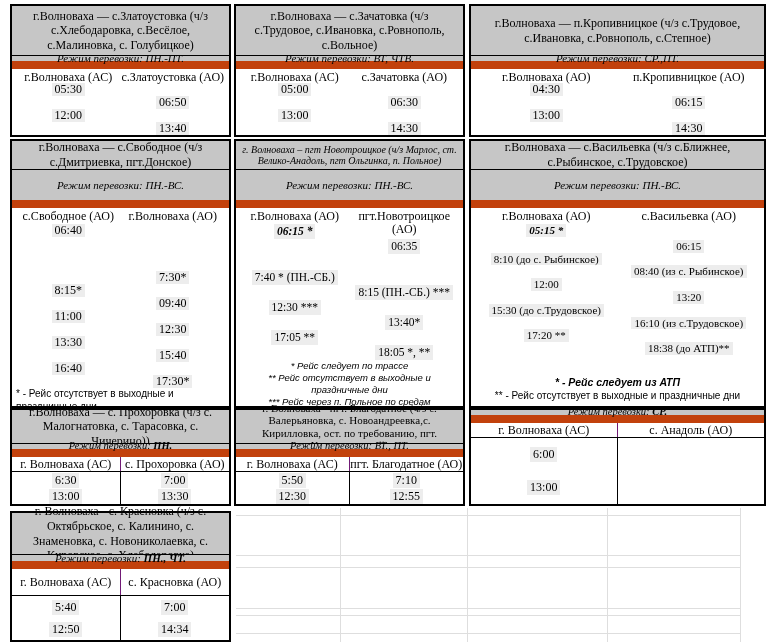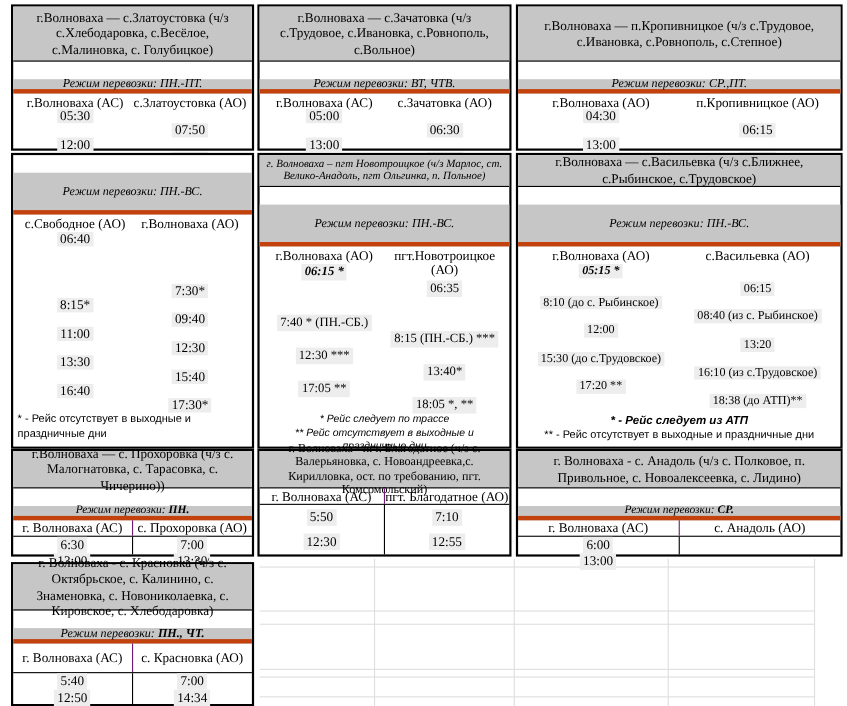--- a/index.html
+++ b/index.html
@@ -11,23 +11,23 @@
   .gl{position:absolute;background:#dedede;}
   .gl-h{height:1px;}
   .gl-v{width:1px;}
 
   
   .sec{position:absolute;background:#fff;border:2px solid #000;box-sizing:border-box;
        display:flex;flex-direction:column;}
   .sec-header{background:#c6c6c6;border-bottom:1px solid #000;text-align:center;
        font-size:12px;line-height:1.22;padding:1px 5px;display:flex;align-items:center;
        justify-content:center;box-sizing:border-box;flex:0 0 auto;}
-  .sec-mode{background:#c6c6c6;border-bottom:4px solid #c2410c;text-align:center;
+  .sec-mode{background:#c6c6c6;border-bottom:8px solid #c2410c;text-align:center;
        font-style:italic;font-size:11px;display:flex;flex-direction:column;justify-content:center;
-       padding:0 4px;box-sizing:border-box;flex:0 0 auto;line-height:1.15;margin-top:16px;}
+       padding:0 4px;box-sizing:border-box;flex:0 0 auto;line-height:1.15;}
   .mode-extra{font-weight:bold;font-family:"Liberation Sans",sans-serif;font-size:10.5px;line-height:1.2;}
   .b{font-weight:bold;}
 
   
   .times{flex:1 1 auto;display:flex;flex-direction:column;padding:2px 4px;font-size:12px;box-sizing:border-box;min-height:0;}
   .labels{display:flex;flex:0 0 auto;height:14px;line-height:13px;}
   .labels>div{flex:1;text-align:center;font-size:12px;}
   .stagger{display:flex;flex-direction:column;flex:0 0 auto;}
   .st-row{display:flex;height:13px;line-height:13px;}
   .st-row>div{flex:1;text-align:center;}
@@ -108,21 +108,21 @@
       <div>г.Волноваха (АС)</div>
       <div>с.Златоустовка (АО)</div>
     </div>
     <div class="stagger">
         <div class="st-row">
           <div class="cell"><span class="chip">05:30</span></div>
           <div class="cell"></div>
         </div>
         <div class="st-row">
           <div class="cell"></div>
-          <div class="cell"><span class="chip">07:50</span></div>
+          <div class="cell"><span class="chip">06:50</span></div>
         </div>
         <div class="st-row">
           <div class="cell"><span class="chip">12:00</span></div>
           <div class="cell"></div>
         </div>
         <div class="st-row">
           <div class="cell"></div>
           <div class="cell"><span class="chip">13:40</span></div>
         </div>
       </div>
@@ -185,20 +185,21 @@
         </div>
         <div class="st-row">
           <div class="cell"></div>
           <div class="cell"><span class="chip">14:30</span></div>
         </div>
       </div>
   </div>
 </div>
 
 <div class="sec s3 r2">
+  <div class="sec-header">г.Волноваха — с.Свободное (ч/з с.Дмитриевка, пгт.Донское)</div>
   <div class="sec-mode">
     <div><span>Режим перевозки:</span> <span>ПН.-ВС.</span></div>
   </div>
   <div class="times">
     <div class="labels">
       <div>с.Свободное (АО)</div>
       <div>г.Волноваха (АО)</div>
     </div>
     <div class="stagger">
         <div class="st-row">
@@ -375,38 +376,40 @@
       </div>
       <div class="gcol">
         <div class="gtime"><span class="chip">7:00</span></div>
         <div class="gtime"><span class="chip">13:30</span></div>
       </div>
     </div>
 </div>
 
 <div class="sec s7 r3">
   <div class="sec-header">г. Волноваха - пгт. Благодатное (ч/з с. Валерьяновка, с. Новоандреевка,с. Кирилловка, ост. по требованию, пгт. Комсомольский)</div>
+  <div class="sec-mode">
+    <div><span>Режим перевозки:</span> <span>ВТ., ПТ.</span></div>
+  </div>
   <div class="ghead">
     <div class="c1">г. Волноваха (АС)</div>
     <div class="c2">пгт. Благодатное (АО)</div>
   </div>
   <div class="gbody">
       <div class="gcol c1">
         <div class="gtime"><span class="chip">5:50</span></div>
         <div class="gtime"><span class="chip">12:30</span></div>
       </div>
       <div class="gcol">
         <div class="gtime"><span class="chip">7:10</span></div>
         <div class="gtime"><span class="chip">12:55</span></div>
       </div>
     </div>
 </div>
 
 <div class="sec s8 r3">
-  <div class="sec-header">г. Волноваха - с. Анадоль (ч/з с. Полковое, п. Привольное, с. Новоалексеевка, с. Лидино)</div>
   <div class="sec-mode">
     <div><span>Режим перевозки:</span> <span class="b">СР.</span></div>
   </div>
   <div class="ghead">
     <div class="c1">г. Волноваха (АС)</div>
     <div class="c2">с. Анадоль (АО)</div>
   </div>
   <div class="gbody">
       <div class="gcol c1">
         <div class="gtime"><span class="chip">6:00</span></div>

